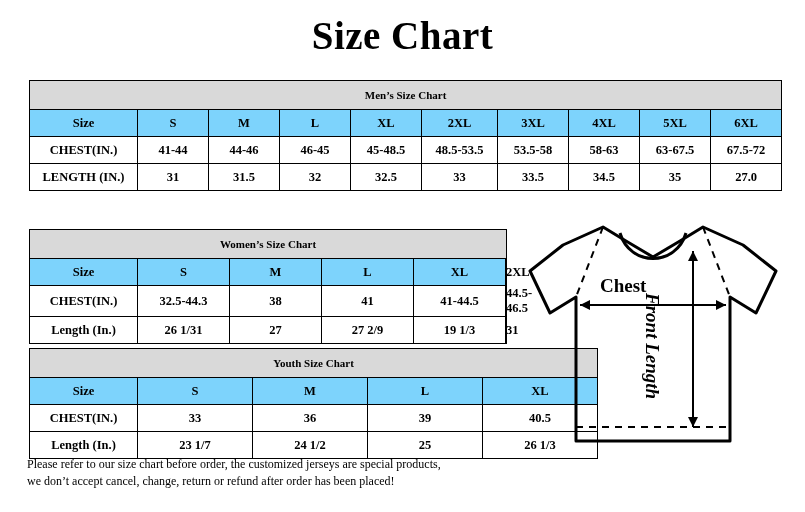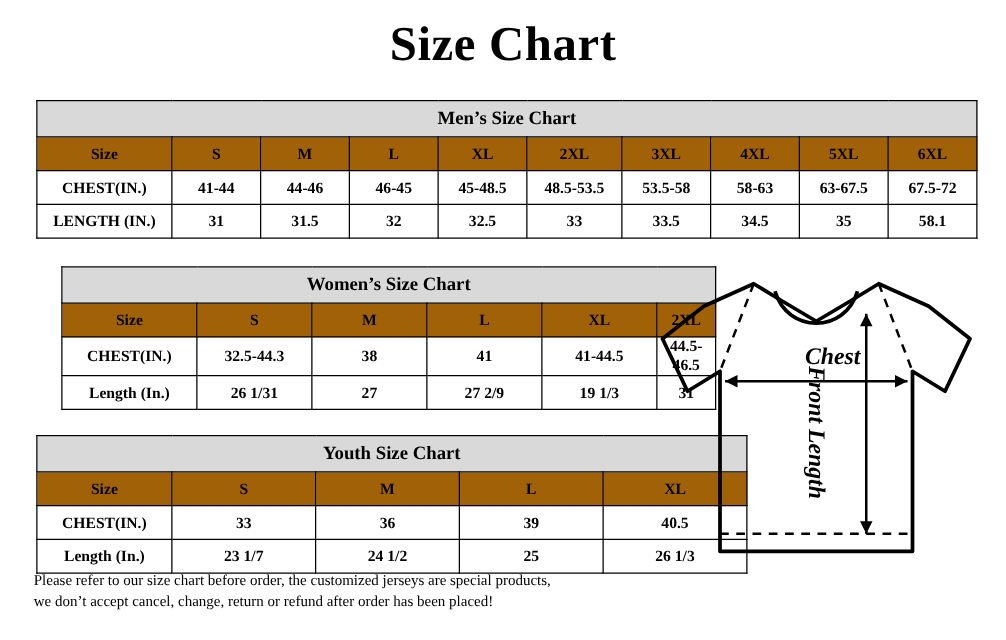--- a/index.html
+++ b/index.html
@@ -41,45 +41,44 @@
     text-align: center;
     vertical-align: middle;
     font-size: 12.5px;
     font-weight: bold;
     padding: 0;
     height: 26px;
     background: #ffffff;
   }
   .cap-row td {
     background: #d9d9d9;
-    font-size: 15px;
+    font-size: 11px;
     font-weight: bold;
     height: 28px;
   }
   .hdr td {
-    background: #a16207;
+    background: #7dd3fc;
     font-weight: bold;
   }
   .rowlabel {
     font-weight: bold;
   }
 
   
   #mens-table {
     position: absolute;
     left: 29px;
     top: 67px;
     width: 748px;
   }
   #womens-table {
     position: absolute;
     left: 29px;
-    top: 200px;
-    width: 524px;
-    margin-left: 20px;
+    top: 216px;
+    width: 478px;
   }
   #youth-table {
     position: absolute;
     left: 29px;
     top: 335px;
     width: 478px;
     font-family: Liberation Serif, serif;
   }
   .note {
     position: absolute;
@@ -101,22 +100,20 @@
     width: 290px;
     height: 290px;
   }
   .chest-label {
     position: absolute;
     left: 600px;
     top: 262px;
     font-family: "Liberation Serif", serif;
     font-size: 19px;
     font-weight: bold;
-    font-style: italic;
-    margin-left: 44px;
   }
   .frontlen-label {
     position: absolute;
     left: 663px;
     top: 280px;
     font-family: "Liberation Serif", serif;
     font-size: 19px;
     font-weight: bold;
     font-style: italic;
     transform: rotate(90deg);
@@ -175,21 +172,21 @@
       <tr>
         <td class="rowlabel">LENGTH (IN.)</td>
         <td>31</td>
         <td>31.5</td>
         <td>32</td>
         <td>32.5</td>
         <td>33</td>
         <td>33.5</td>
         <td>34.5</td>
         <td>35</td>
-        <td>58.1</td>
+        <td>27.0</td>
       </tr>
     </tbody>
   </table>
 
   <table id="womens-table">
     <colgroup>
       <col style="width:108px">
       <col style="width:92px">
         <col style="width:92px">
         <col style="width:92px">

